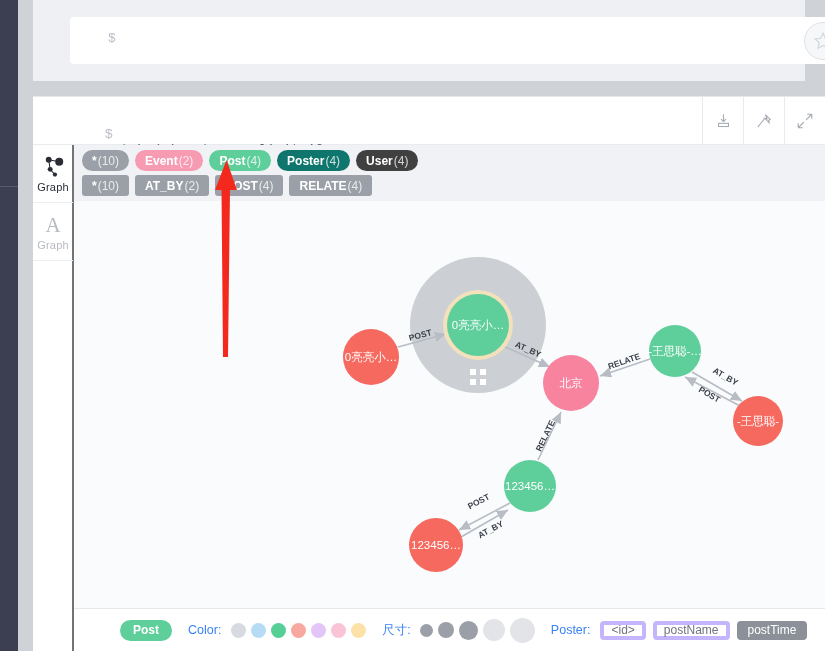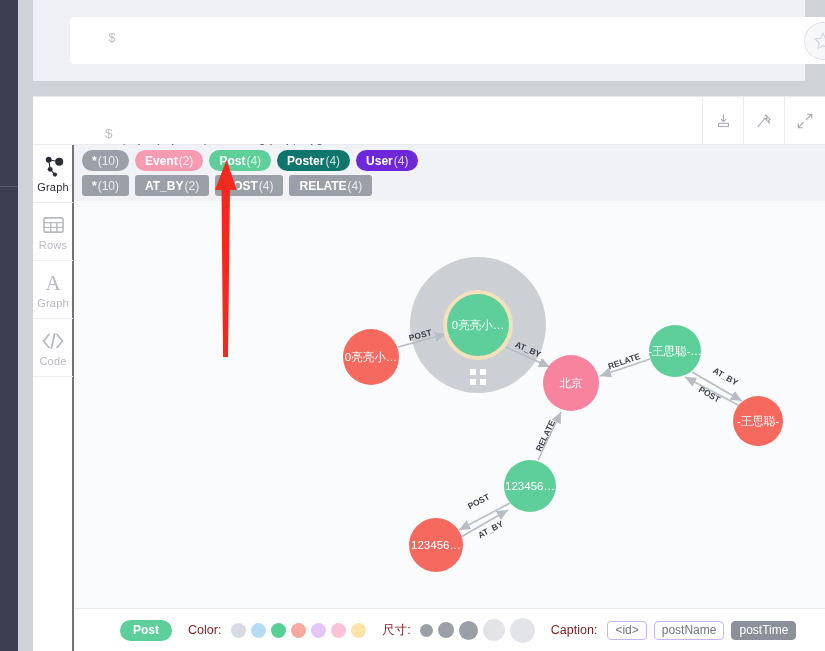--- a/index.html
+++ b/index.html
@@ -126,31 +126,31 @@
   .legend {
     position: absolute; left: 41px; bottom: 0; width: 751px; height: 43px;
     background: #ffffff; border-top: 1px solid #e6e8ec;
     display: flex; align-items: center;
   }
   .lg-badge {
     margin-left: 46px; height: 21px; padding: 0 13px; border-radius: 11px;
     background: #5ece9a; color: #fff; font-size: 12px; font-weight: bold;
     display: flex; align-items: center;
   }
-  .lg-lbl { margin-left: 16px; font-size: 12.5px; color: #7f1d1d; }
+  .lg-lbl { margin-left: 16px; font-size: 12.5px; color: #3b82f6; }
   .swatches { display: flex; gap: 5px; margin-left: 10px; }
   .sw { width: 15px; height: 15px; border-radius: 50%; }
   .sw.sel { width: 15px; height: 15px; }
   .sizes { display: flex; align-items: center; gap: 5px; margin-left: 9px; }
   .szc { border-radius: 50%; }
   .captions { display: flex; gap: 7px; margin-left: 10px; }
   .cap {
     height: 19px; padding: 0 7px; border-radius: 4px;
     font-size: 12px; display: flex; align-items: center;
-    border: 1px solid #c4b5fd; color: #70747e; background: #fff;
+    border: 4px solid #c4b5fd; color: #70747e; background: #fff;
     font-family: "Liberation Sans", sans-serif;
     text-align: right;
   }
   .cap.on { background: #8c9099; border-color: #8c9099; color: #fff; }
 
   
   .anno { position: absolute; left: 0; top: 0; pointer-events: none; }
 </style>
 </head>
 <body>
@@ -208,68 +208,51 @@
             <circle cx="7" cy="4" r="3.1" fill="currentColor"></circle>
             <circle cx="18" cy="6" r="4.2" fill="currentColor"></circle>
             <circle cx="8.5" cy="14" r="2.6" fill="currentColor"></circle>
             <circle cx="13.5" cy="19.5" r="2.2" fill="currentColor"></circle>
             <path d="M7 4 18 6M7 4 8.5 14M8.5 14 13.5 19.5" stroke="currentColor" stroke-width="1.1" fill="none"></path>
           </svg>
         </span>
         <span class="si-lbl">Graph</span>
       </div>
 
-      <div class="side-item">
-        <span class="si-ico">
-          <svg width="21" height="18" viewBox="0 0 22 18">
-            <rect x="1" y="1.5" width="20" height="15" rx="1.5" fill="none" stroke="currentColor" stroke-width="1.7"></rect>
-            <path d="M1 6.5h20M1 11.5h20M8 6.5V16.5M14.5 6.5V16.5" stroke="currentColor" stroke-width="1.5"></path>
-          </svg>
-        </span>
-        <span class="si-lbl">Rows</span>
-      </div>
 
       <div class="side-item">
         <span class="si-ico">
           <svg width="22" height="21" viewBox="0 0 22 21">
             <text x="11" y="17.5" text-anchor="middle" font-family="Liberation Serif, serif" font-size="21" fill="currentColor">A</text>
           </svg>
         </span>
         <span class="si-lbl">Graph</span>
       </div>
 
-      <div class="side-item">
-        <span class="si-ico">
-          <svg width="24" height="18" viewBox="0 0 24 18">
-            <path d="M8 2.5L2.5 9 8 15.5M16 2.5L21.5 9 16 15.5M13.6 1.8L10.4 16.2" fill="none" stroke="currentColor" stroke-width="1.8" stroke-linecap="round"></path>
-          </svg>
-        </span>
-        <span class="si-lbl">Code</span>
-      </div>
     </div>
 
     <div class="pills">
       <div class="pill-row r1">
         <div class="pill" style="background:#9ba0a8">
           <span class="nm">*</span>
           <span class="cnt">(10)</span>
         </div>
         <div class="pill" style="background:#f79bb3">
           <span class="nm">Event</span>
           <span class="cnt">(2)</span>
         </div>
         <div class="pill" style="background:#5ece9a">
           <span class="nm">Post</span>
           <span class="cnt">(4)</span>
         </div>
         <div class="pill" style="background:#0f766e">
           <span class="nm">Poster</span>
           <span class="cnt">(4)</span>
         </div>
-        <div class="pill" style="background:#6d28d9">
+        <div class="pill" style="background:#404040">
           <span class="nm">User</span>
           <span class="cnt">(4)</span>
         </div>
       </div>
       <div class="pill-row r2">
         <div class="pill sq" style="background:#9ba0a8">
           <span class="nm">*</span>
           <span class="cnt">(10)</span>
         </div>
         <div class="pill sq" style="background:#9ba0a8">
@@ -395,21 +378,21 @@
         <div class="sw" style="background:#fce2a8"></div>
       </div>
       <div class="lg-lbl">尺寸:</div>
       <div class="sizes">
         <div class="szc" style="width:13px;height:13px;background:#9ba0a8"></div>
         <div class="szc" style="width:16px;height:16px;background:#9ba0a8"></div>
         <div class="szc" style="width:19px;height:19px;background:#9ba0a8"></div>
         <div class="szc" style="width:22px;height:22px;background:#e2e4e8"></div>
         <div class="szc" style="width:25px;height:25px;background:#e2e4e8"></div>
       </div>
-      <div class="lg-lbl">Caption:</div>
+      <div class="lg-lbl">Poster:</div>
       <div class="captions">
         <div class="cap">&lt;id&gt;</div>
         <div class="cap">postName</div>
         <div class="cap on">postTime</div>
       </div>
     </div>
   </div>
 
   <svg class="anno" width="825" height="651">
     <path d="M223,357 L221.5,190 L215,190 L226.5,160 L237,190 L230,190 L228,357 z" fill="#f4291e"></path>

